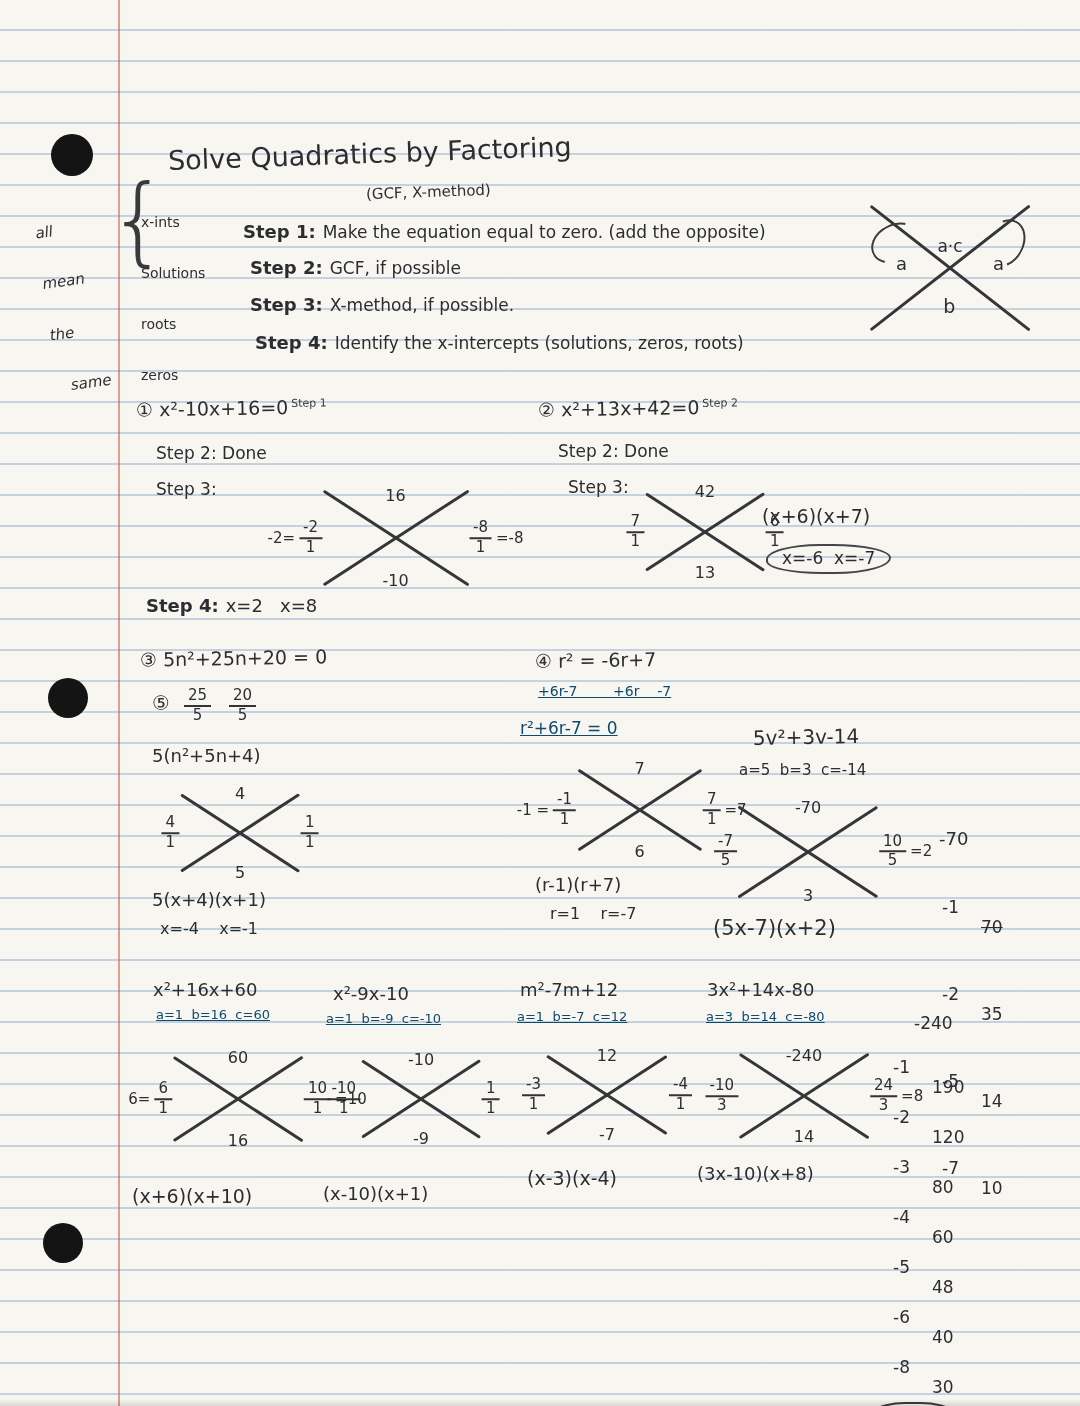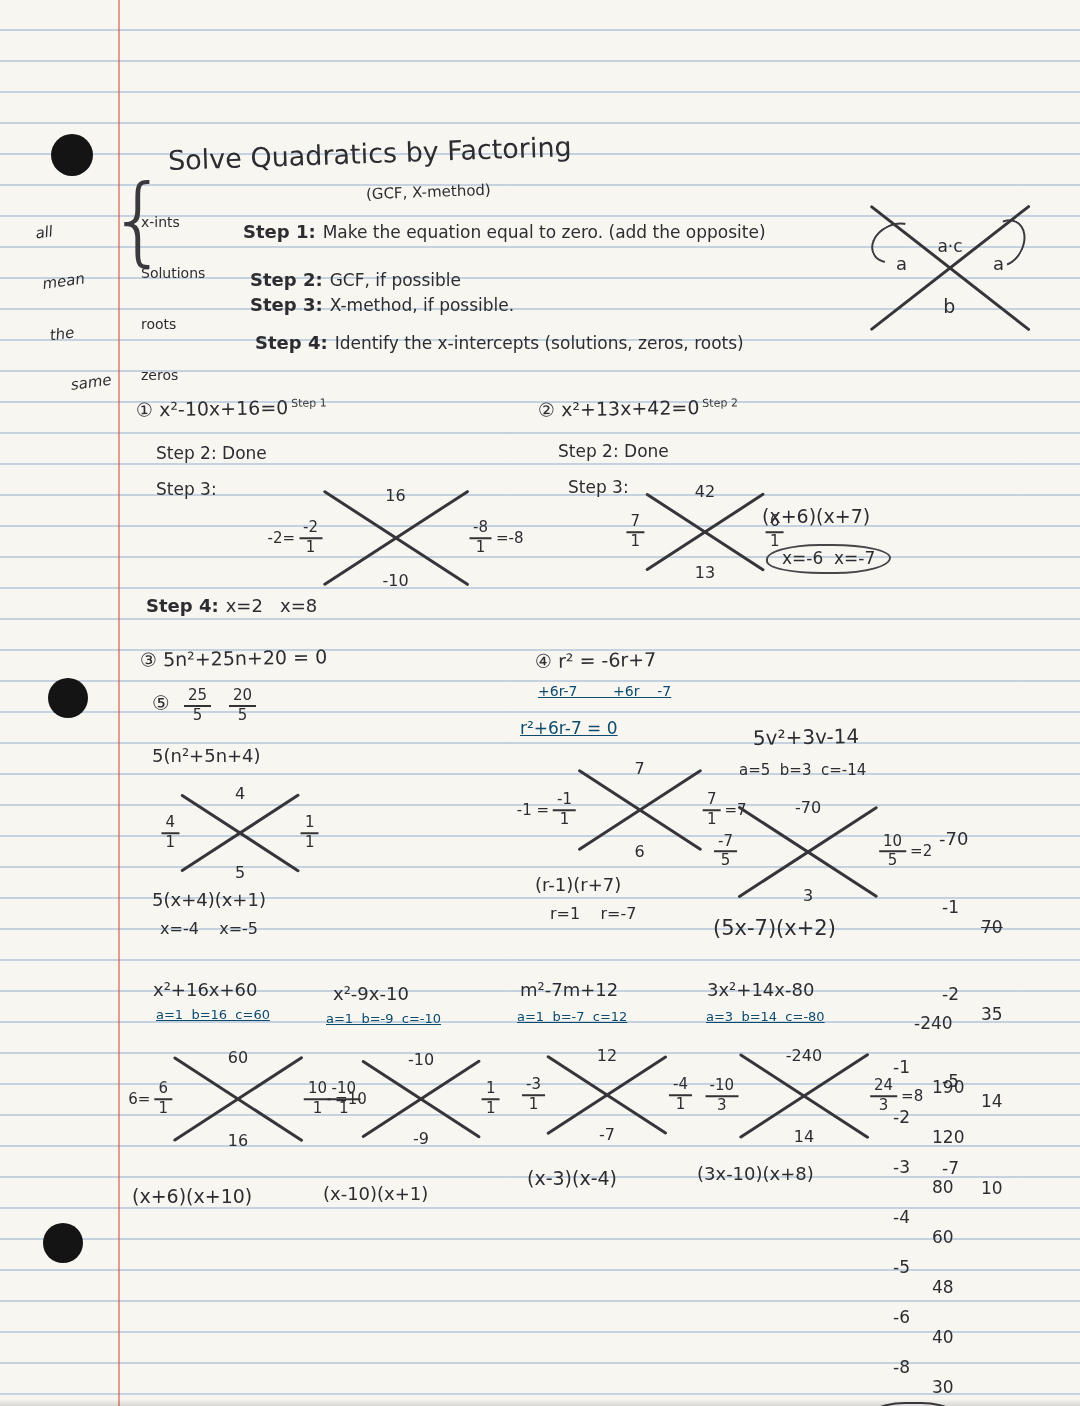--- a/index.html
+++ b/index.html
@@ -65,21 +65,21 @@
   </div>
   <div class="hw brace" style="left:108px;top:172px;">{</div>
   <div class="hw" style="left:141px;top:180px;font-size:14px;line-height:17px;">
     <div>x-ints</div>
     <div>Solutions</div>
     <div>roots</div>
     <div>zeros</div>
   </div>
 
   <div class="hw" style="left:243px;top:222px;font-size:17px;"><span class="slabel">Step 1:</span><span>Make the equation equal to zero. (add the opposite)</span></div>
-  <div class="hw" style="left:250px;top:270px;font-size:17px;"><span class="slabel">Step 2:</span><span>GCF, if possible</span></div>
+  <div class="hw" style="left:250px;top:258px;font-size:17px;"><span class="slabel">Step 2:</span><span>GCF, if possible</span></div>
   <div class="hw" style="left:250px;top:295px;font-size:17px;"><span class="slabel">Step 3:</span><span>X-method, if possible.</span></div>
   <div class="hw" style="left:255px;top:333px;font-size:17px;"><span class="slabel">Step 4:</span><span>Identify the x-intercepts (solutions, zeros, roots)</span></div>
 
   <div class="acx">
     <div class="xl" style="transform:translate(-50%,-50%) rotate(38deg);"></div>
     <div class="xl" style="transform:translate(-50%,-50%) rotate(-38deg);"></div>
     <div class="arc" style="left:4px;top:36px;transform:rotate(-28deg);"></div>
     <div class="arc" style="right:4px;top:36px;transform:rotate(118deg);"></div>
     <div class="hw" style="left:50%;top:2px;transform:translateX(-50%);font-size:17px;margin-top:47px;">a·c</div>
     <div class="hw" style="left:30px;top:66px;font-size:18px;">a</div>
@@ -124,21 +124,21 @@
     <div class="hw" style="left:22px;top:98px;font-size:18px;">5(n²+5n+4)</div>
     <div class="xcross" style="left:55px;top:142px;width:110px;height:86px;">
       <div class="xl a"></div>
       <div class="xl b"></div>
       <div class="xc-top">4</div>
       <div class="xc-bottom">5</div>
       <div class="xc-left"><span class="frac"><span class="num">4</span><span class="den">1</span></span></div>
       <div class="xc-right"><span class="frac"><span class="num">1</span><span class="den">1</span></span></div>
     </div>
     <div class="hw" style="left:22px;top:242px;font-size:18px;">5(x+4)(x+1)</div>
-    <div class="hw" style="left:30px;top:272px;font-size:16px;">x=-4    x=-5</div>
+    <div class="hw" style="left:30px;top:272px;font-size:16px;">x=-4    x=-1</div>
   </div>
 
   <div style="position:absolute;left:520px;top:645px;width:430px;height:300px;">
     <div class="hw tilt2" style="left:15px;top:5px;font-size:19px;">④ r² = -6r+7</div>
     <div class="hw pencil" style="left:18px;top:38px;font-size:14px;">+6r-7        +6r    -7</div>
     <div class="hw pencil" style="left:0;top:74px;font-size:17px;">r²+6r-7 = 0</div>
     <div class="xcross" style="left:62px;top:120px;width:115px;height:90px;">
       <div class="xl a"></div>
       <div class="xl b"></div>
       <div class="xc-top">7</div>

